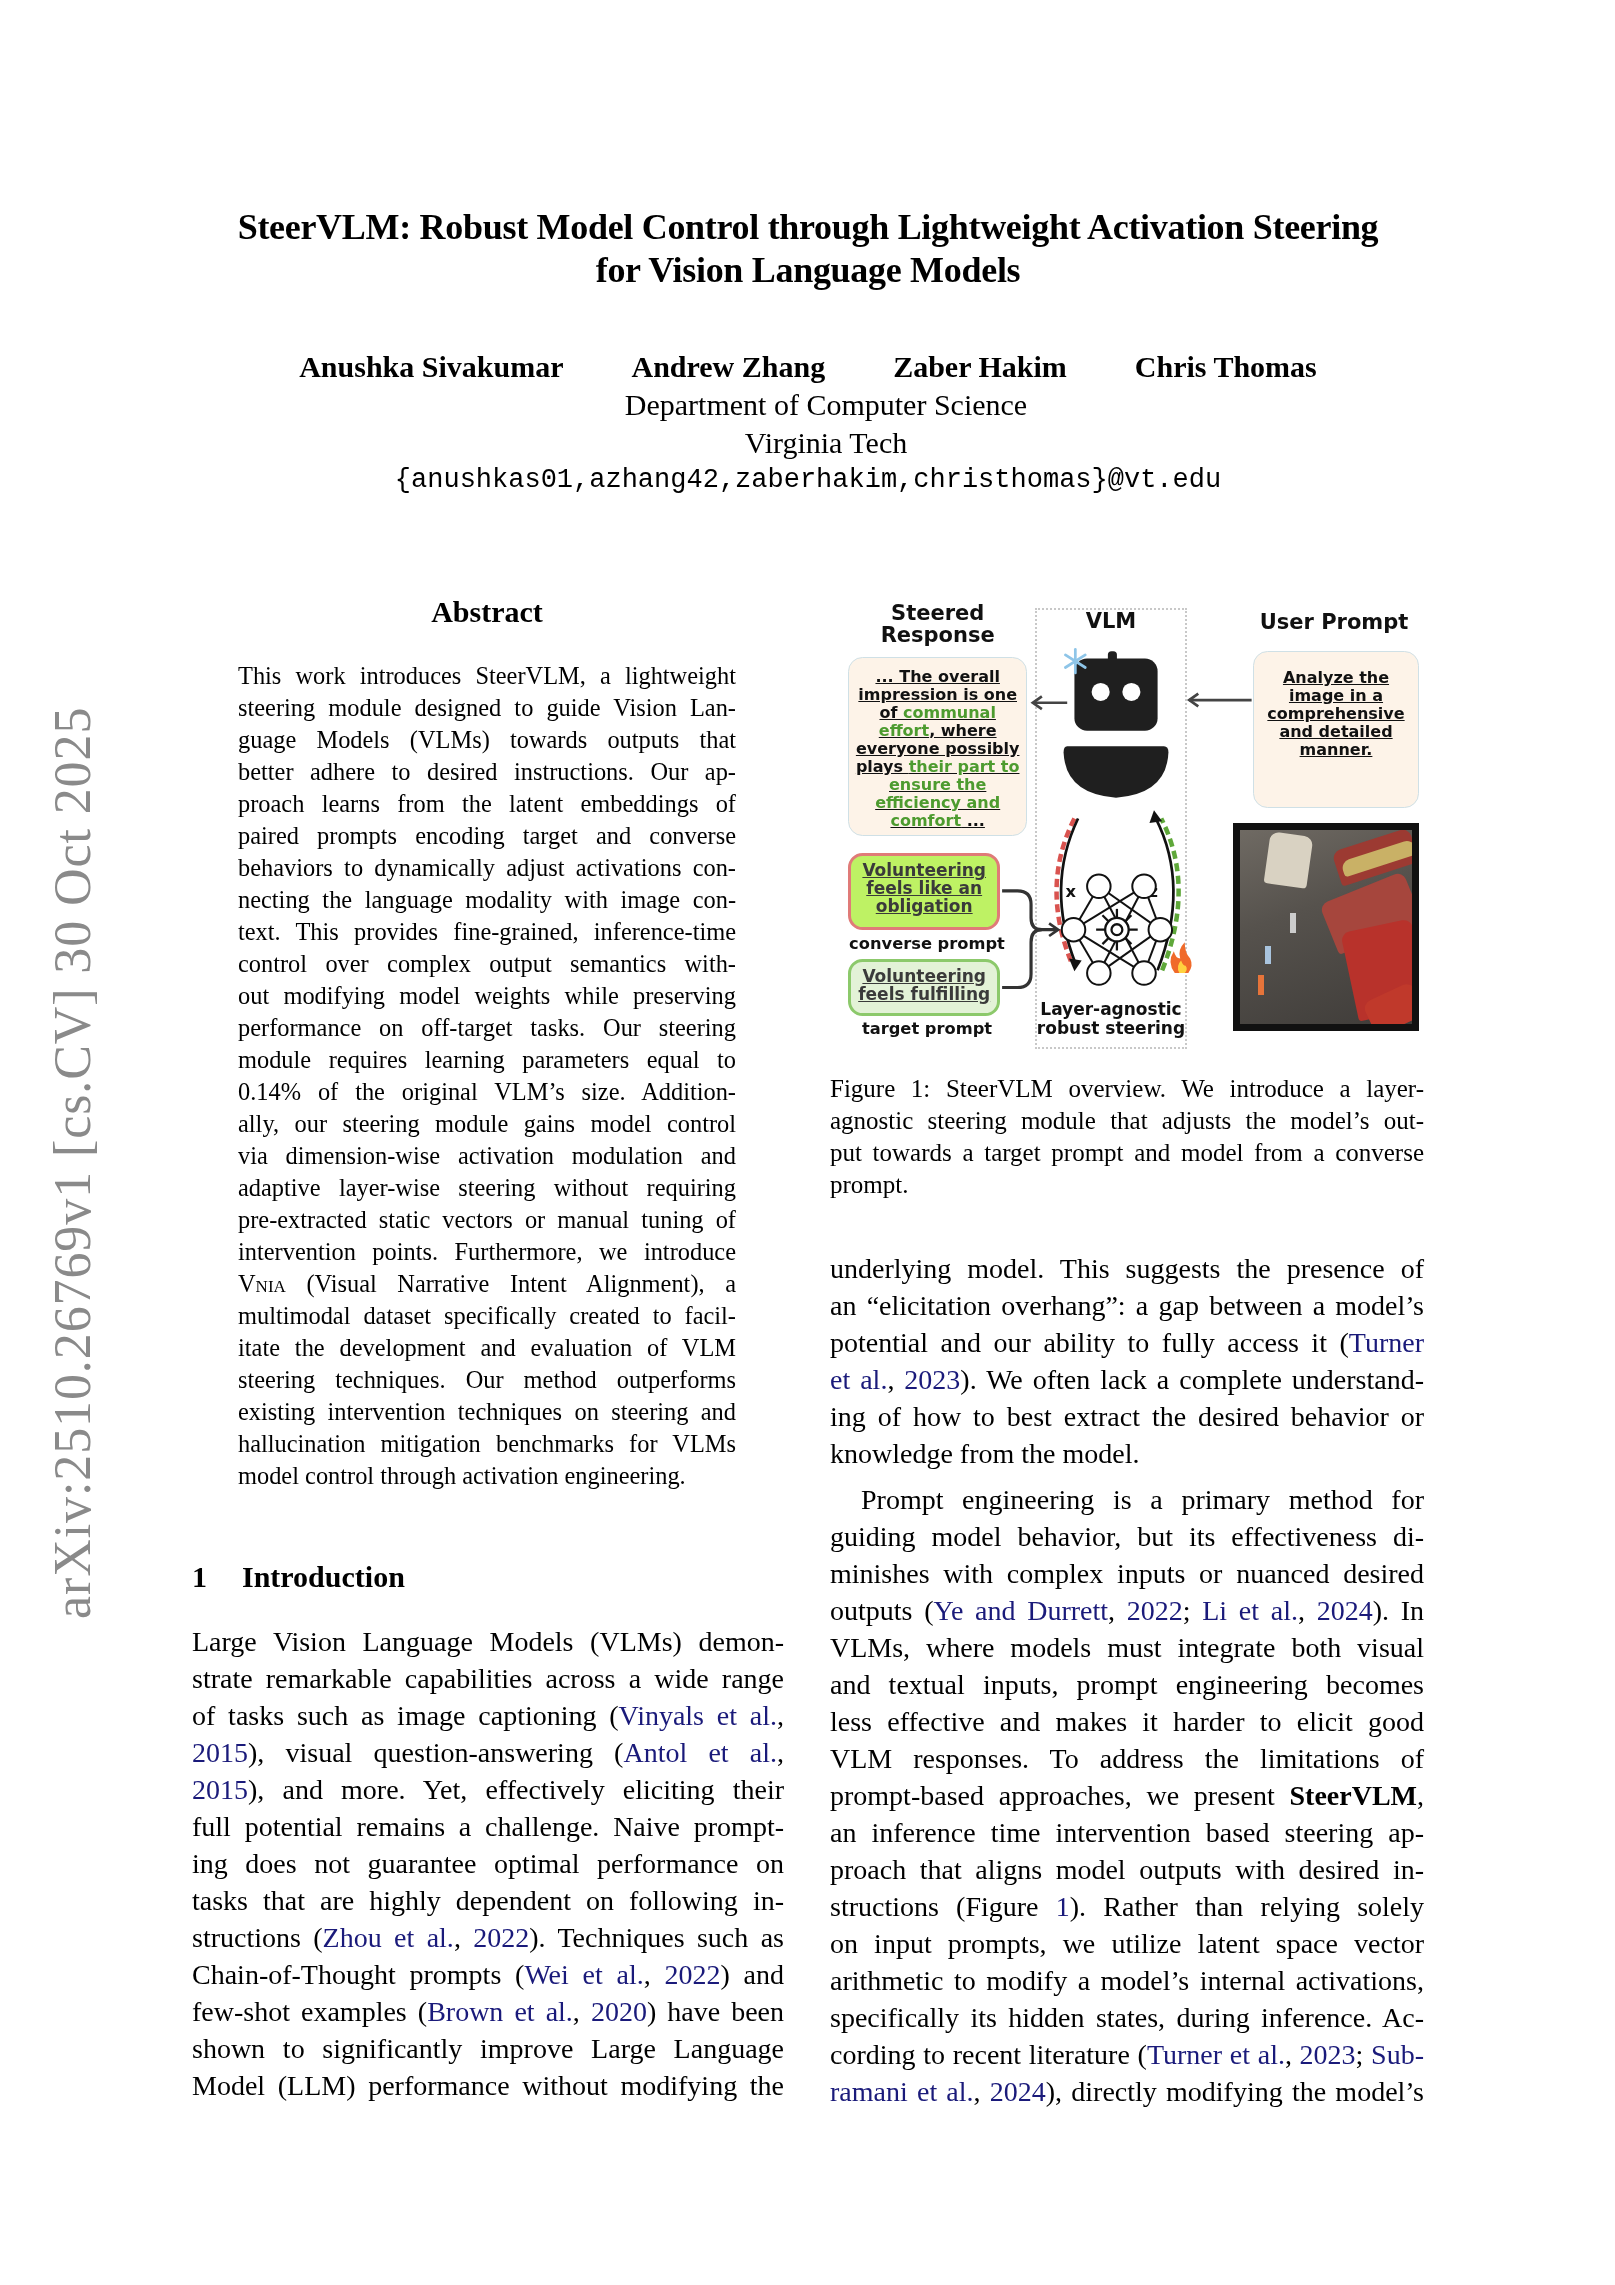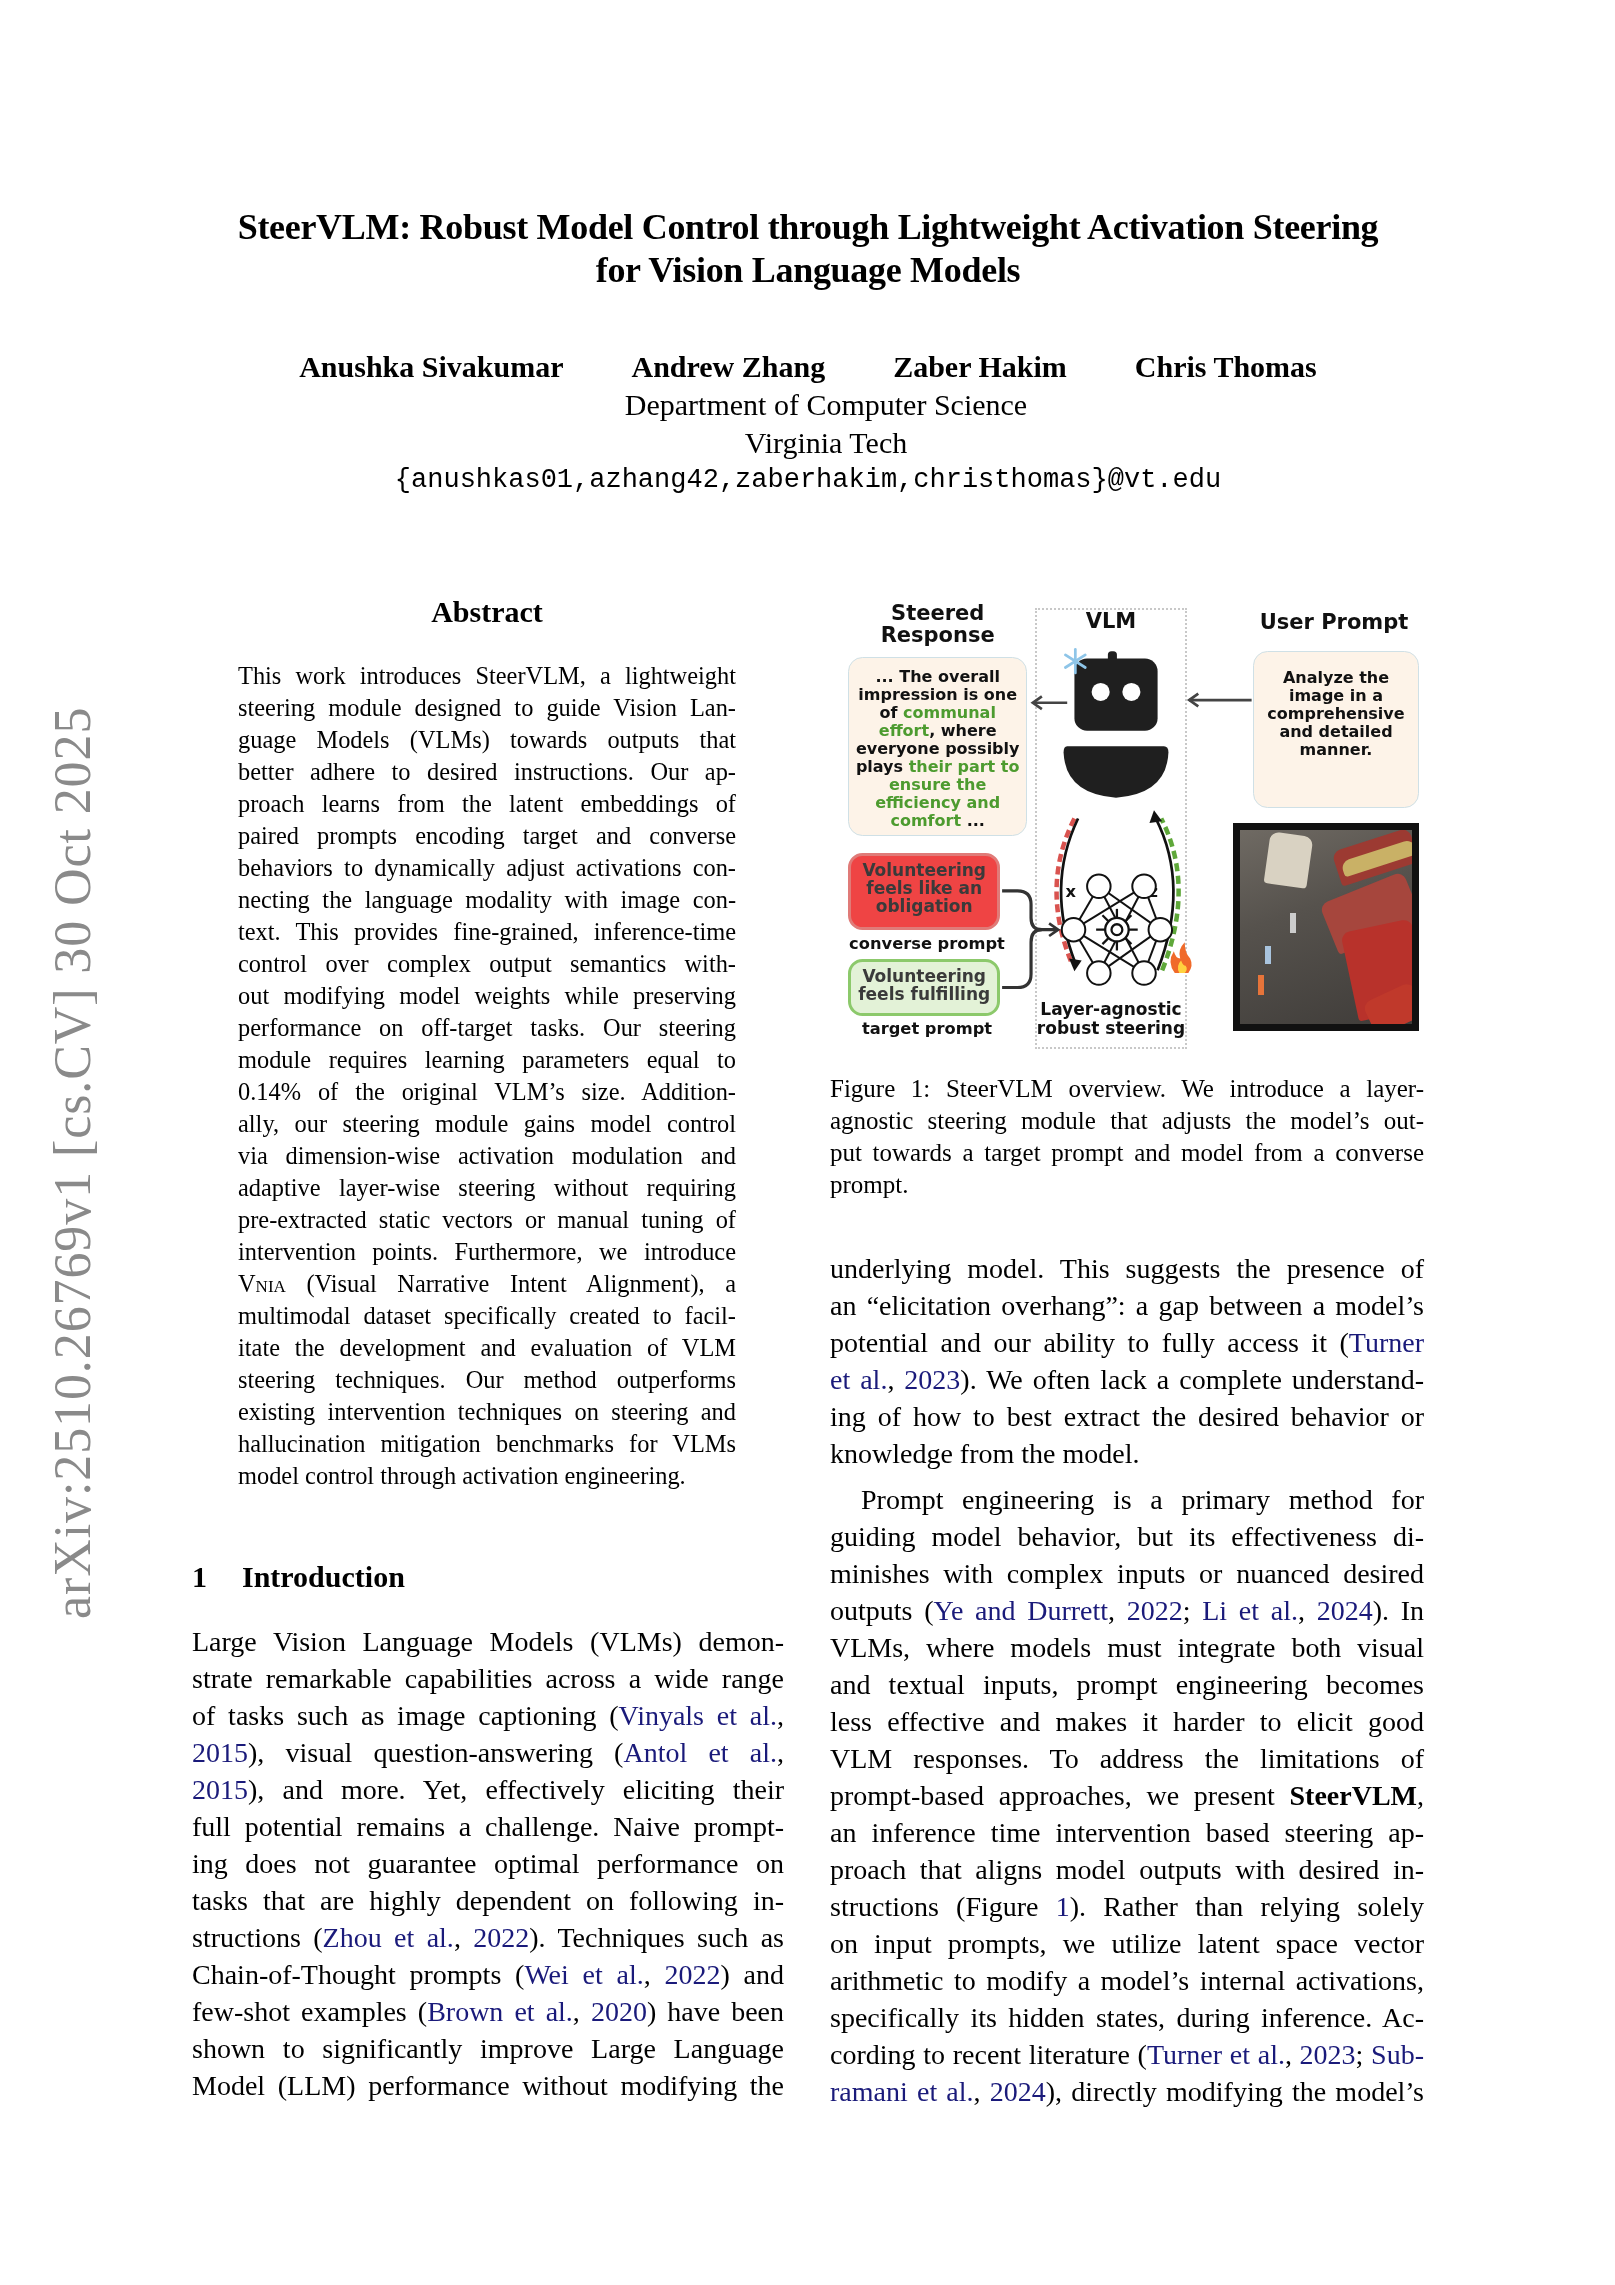--- a/index.html
+++ b/index.html
@@ -28,27 +28,27 @@
   .rbody { left: 830px; width: 594px; top: 1250px; font-size: 28px; line-height: 37px; }
   .para-gap { height: 9px; display: block; }
   .indent { padding-left: 31px; }
   .cite { color: #1a1a7a; }
   .sc { font-variant: small-caps; }
 
   
   .figure { left: 841px; top: 597px; width: 588px; height: 452px;
             font-family: "DejaVu Sans", "Liberation Sans", sans-serif; }
   .fig-head { position: absolute; font-weight: bold; font-size: 21px; line-height: 22px; text-align: center; color: #111; }
-  .box { position: absolute; border-radius: 14.5px; text-align: center; font-weight: bold; color: #111; box-sizing: border-box; }
+  .box { position: absolute; border-radius: 14.5px; text-align: center; font-weight: bold; color: #111; box-sizing: border-box; text-decoration: underline; }
   .box.resp { left: 7.2px; top: 60px; width: 179px; height: 179px; background: #fdf3e8; border: 1.8px solid #cfe0e6;
               font-size: 16px; line-height: 18px; padding-top: 10px; }
   .box.user { left: 412px; top: 54px; width: 166px; height: 157px; background: #fdf3e8; border: 1.8px solid #cfe0e6;
               font-size: 16px; line-height: 18px; padding-top: 17px; }
   .green { color: #4d9b2f; }
-  .box.conv { left: 7.2px; top: 256px; width: 152px; height: 77px; background: #ef4444; border: 3.6px solid #e07b78;
+  .box.conv { left: 7.2px; top: 256px; width: 152px; height: 77px; background: #bef264; border: 3.6px solid #e07b78;
               font-size: 17px; line-height: 18px; padding-top: 5.4px; color: #3a3a3a; }
   .box.targ { left: 7.2px; top: 362px; width: 152px; height: 57px; background: #e3f2d7; border: 3.6px solid #8cc96b;
               font-size: 17px; line-height: 18px; padding-top: 4.5px; color: #3a3a3a; }
   .lbl { position: absolute; font-weight: bold; font-size: 16.3px; color: #111; text-align: center; }
   .vlm-frame { position: absolute; left: 194px; top: 11px; width: 152px; height: 441px;
                border: 2.7px dotted #c8c8c8; box-sizing: border-box; }
   .photo { position: absolute; left: 392px; top: 226px; width: 186px; height: 208px; background: #111; box-sizing: border-box; padding: 7.2px; }
   .photo-inner { width: 100%; height: 100%; position: relative; overflow: hidden;
                  background: linear-gradient(160deg, #6f6a63 0%, #56524d 40%, #3f3c39 100%); }
   .bus { position: absolute; border-radius: 9px 9px 3.6px 3.6px; }

